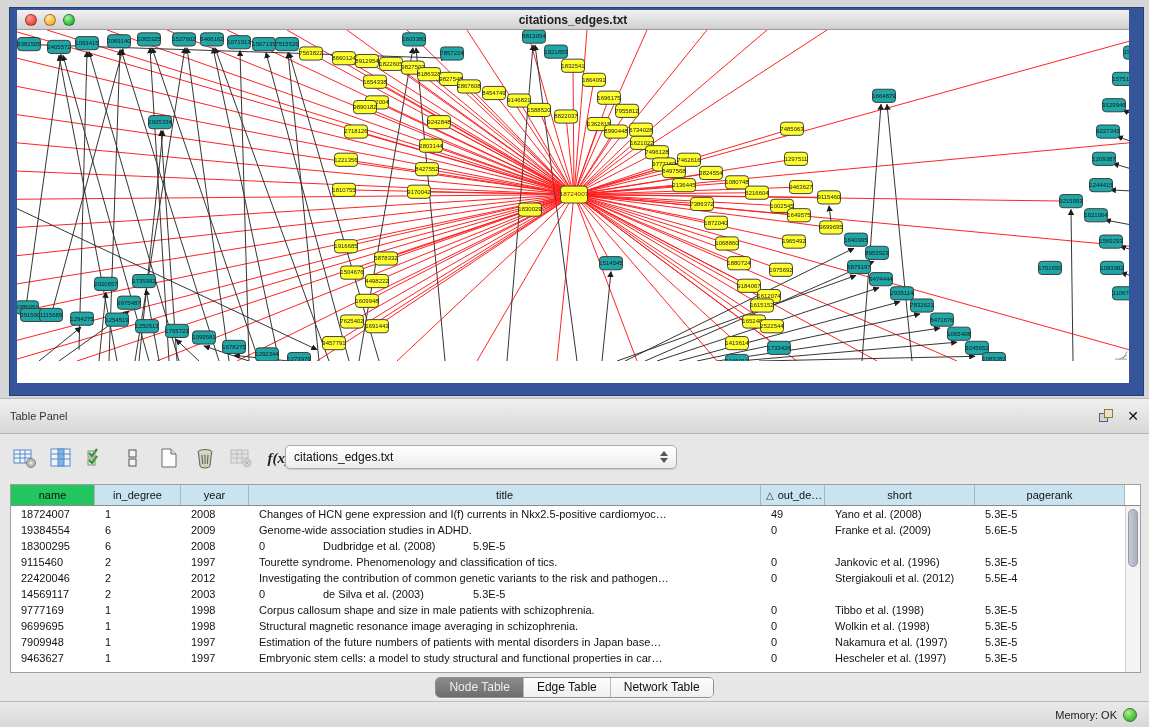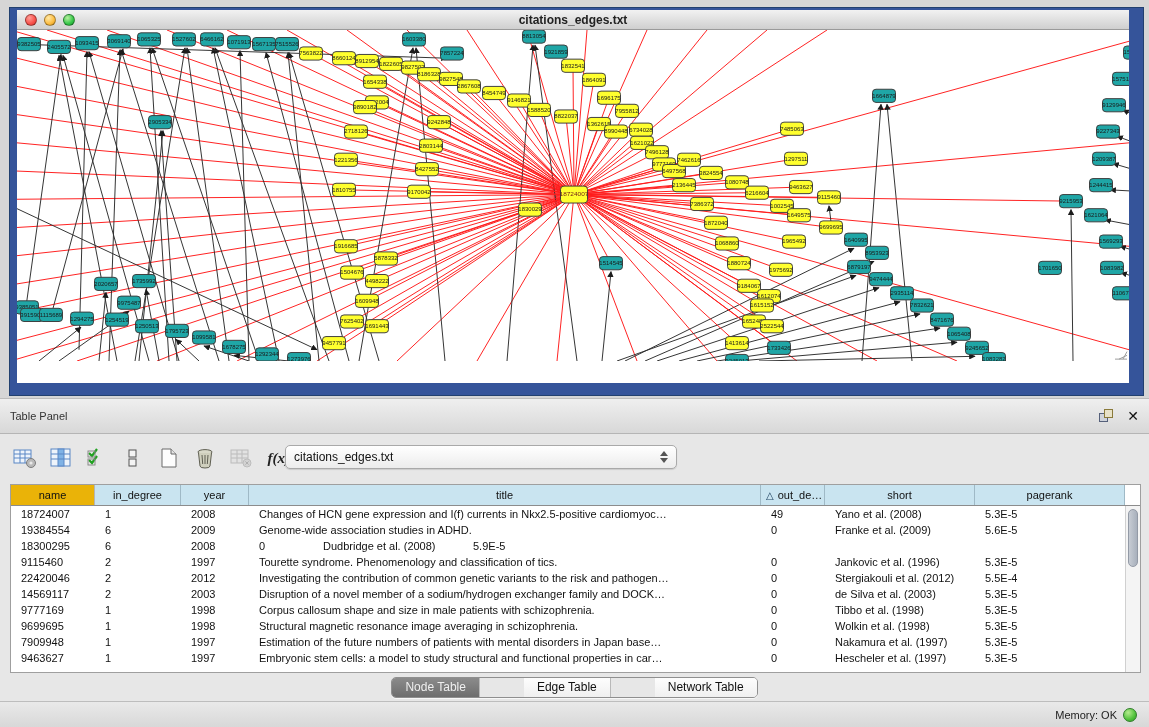--- a/index.html
+++ b/index.html
@@ -42,35 +42,35 @@
   .combo-arrows { display:flex; flex-direction:column; gap:2px; }
   .arr-up    { width:0; height:0; border-left:4px solid transparent; border-right:4px solid transparent; border-bottom:5px solid #555; }
   .arr-down  { width:0; height:0; border-left:4px solid transparent; border-right:4px solid transparent; border-top:5px solid #555; }
 
   
   .grid-box { position:absolute; left:10px; top:86px; width:1131px; height:189px;
     background:#fff; border:1px solid #9f9f9f; overflow:hidden; }
   .grid-head { display:flex; height:21px; border-bottom:1px solid #8c8c8c; }
   .gh { background:#c9e4f0; border-right:1px solid #9fb9c6; font-size:11px; color:#111;
     display:flex; align-items:center; justify-content:center; overflow:hidden; white-space:nowrap; }
-  .gh.first { background:#eab308; border-right:1px solid #b5b5b5; }
+  .gh.first { background:#22c55e; border-right:1px solid #b5b5b5; }
   .gh.sorted { justify-content:flex-start; padding-left:5px; gap:4px; }
   .sort-tri { font-size:10px; color:#1a3d5c; }
   .grid-body { position:relative; }
   .grow { display:flex; height:16px; align-items:center; }
   .gc { font-size:11px; color:#111; padding-left:10px; overflow:hidden; white-space:nowrap; }
   .vsb { position:absolute; right:0; top:21px; bottom:0; width:15px; background:#f4f4f4; border-left:1px solid #d0d0d0; }
   .vsb-thumb { position:absolute; left:2px; top:3px; width:10px; height:58px; border-radius:6px;
     background:linear-gradient(90deg,#c7ccd4,#a8b0bc); border:1px solid #939aa6; }
 
   
   .tab-strip { position:absolute; left:0; top:277px; width:1149px; height:24px;
     display:flex; justify-content:center; align-items:center; }
   .seg { display:flex; border:1px solid #8f8f8f; border-radius:5px; overflow:hidden;
-    box-shadow:0 1px 0 rgba(255,255,255,.7);gap:44px; }
+    box-shadow:0 1px 0 rgba(255,255,255,.7); }
   .seg-btn { font-size:12px; padding:2px 13px; height:19px; display:flex; align-items:center;
     background:linear-gradient(#fdfdfd,#f0f0f0); color:#111; border-right:1px solid #b9b9b9; cursor:default; }
   .seg-btn:last-child { border-right:none; }
   .seg-btn.sel { background:linear-gradient(#8b8b8b,#6e6e6e); color:#efefef; }
 
   
   .status { position:absolute; left:0; bottom:0; width:1149px; height:26px;
     background:linear-gradient(#e9e9e9,#d8d8d8); border-top:1px solid #bdbdbd;
     display:flex; align-items:center; justify-content:flex-end; padding-right:12px; gap:6px; }
   .status-label { font-size:11px; color:#222; }
@@ -913,21 +913,20 @@
           <div class="gc" style="width: 68px;">2012</div>
           <div class="gc" style="width: 512px;">Investigating the contribution of common genetic variants to the risk and pathogen…</div>
           <div class="gc" style="width: 64px;">0</div>
           <div class="gc" style="width: 150px;">Stergiakouli et al. (2012)</div>
           <div class="gc" style="width: 150px;">5.5E-4</div>
         </div>
         <div class="grow">
           <div class="gc" style="width: 84px;">14569117</div>
           <div class="gc" style="width: 86px;">2</div>
           <div class="gc" style="width: 68px;">2003</div>
-          <div class="gc" style="width: 512px;">Disruption of a novel member of a sodium/hydrogen exchanger family and DOCK…</div>
           <div class="gc" style="width: 64px;">0</div>
           <div class="gc" style="width: 150px;">de Silva et al. (2003)</div>
           <div class="gc" style="width: 150px;">5.3E-5</div>
         </div>
         <div class="grow">
           <div class="gc" style="width: 84px;">9777169</div>
           <div class="gc" style="width: 86px;">1</div>
           <div class="gc" style="width: 68px;">1998</div>
           <div class="gc" style="width: 512px;">Corpus callosum shape and size in male patients with schizophrenia.</div>
           <div class="gc" style="width: 64px;">0</div>

